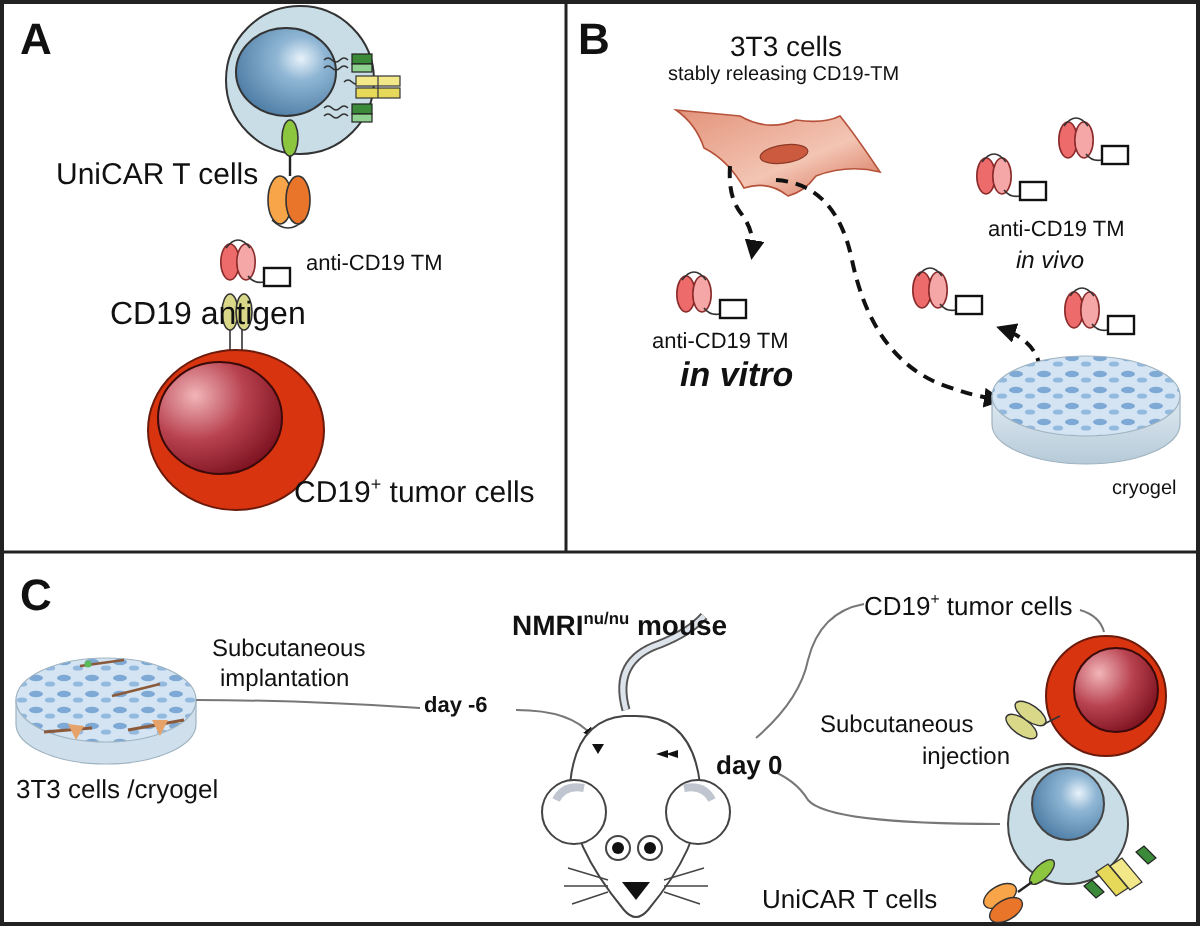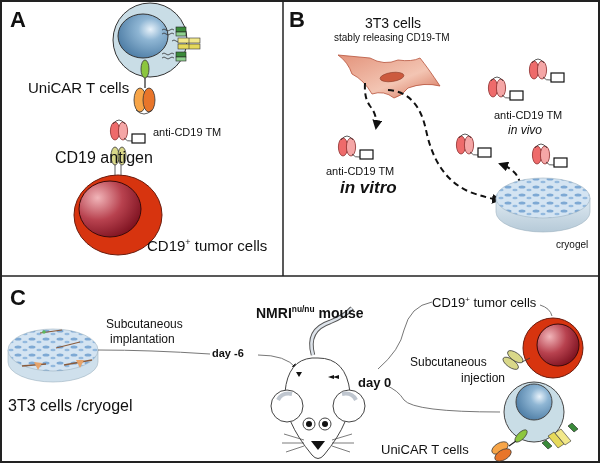--- a/index.html
+++ b/index.html
@@ -184,18 +184,18 @@
 <div class="lbl" style="left:340px;top:179px;font-size:17px;font-weight:bold;font-style:italic;">in vitro</div>
 <div class="lbl" style="left:494px;top:110px;font-size:11px;">anti-CD19 TM</div>
 <div class="lbl" style="left:508px;top:124px;font-size:12px;font-weight:normal;font-style:italic;">in vivo</div>
 <div class="lbl" style="left:556px;top:240px;font-size:10px;">cryogel</div>
 
 <div class="lbl panel-letter" style="left:10px;top:287px;">C</div>
 <div class="lbl" style="left:256px;top:285px;font-size:14px;font-weight:bold;margin-top:20px;"><span>NMRI</span><span class="sup">nu/nu</span><span> mouse</span></div>
 <div class="lbl" style="left:106px;top:318px;font-size:12px;">Subcutaneous</div>
 <div class="lbl" style="left:110px;top:333px;font-size:12px;">implantation</div>
 <div class="lbl" style="left:212px;top:348px;font-size:11px;font-weight:bold;">day -6</div>
-<div class="lbl" style="left:8px;top:388px;font-size:16px;margin-top:10px;">3T3 cells /cryogel</div>
+<div class="lbl" style="left:8px;top:388px;font-size:13px;">3T3 cells /cryogel</div>
 <div class="lbl" style="left:358px;top:376px;font-size:13px;font-weight:bold;">day 0</div>
 <div class="lbl" style="left:432px;top:296px;font-size:13px;"><span>CD19</span><span class="sup">+</span><span> tumor cells</span></div>
 <div class="lbl" style="left:410px;top:356px;font-size:12px;">Subcutaneous</div>
 <div class="lbl" style="left:425px;top:372px;font-size:12px;margin-left:36px;">injection</div>
 <div class="lbl" style="left:381px;top:443px;font-size:13px;">UniCAR T cells</div>
 
 </body></html>

